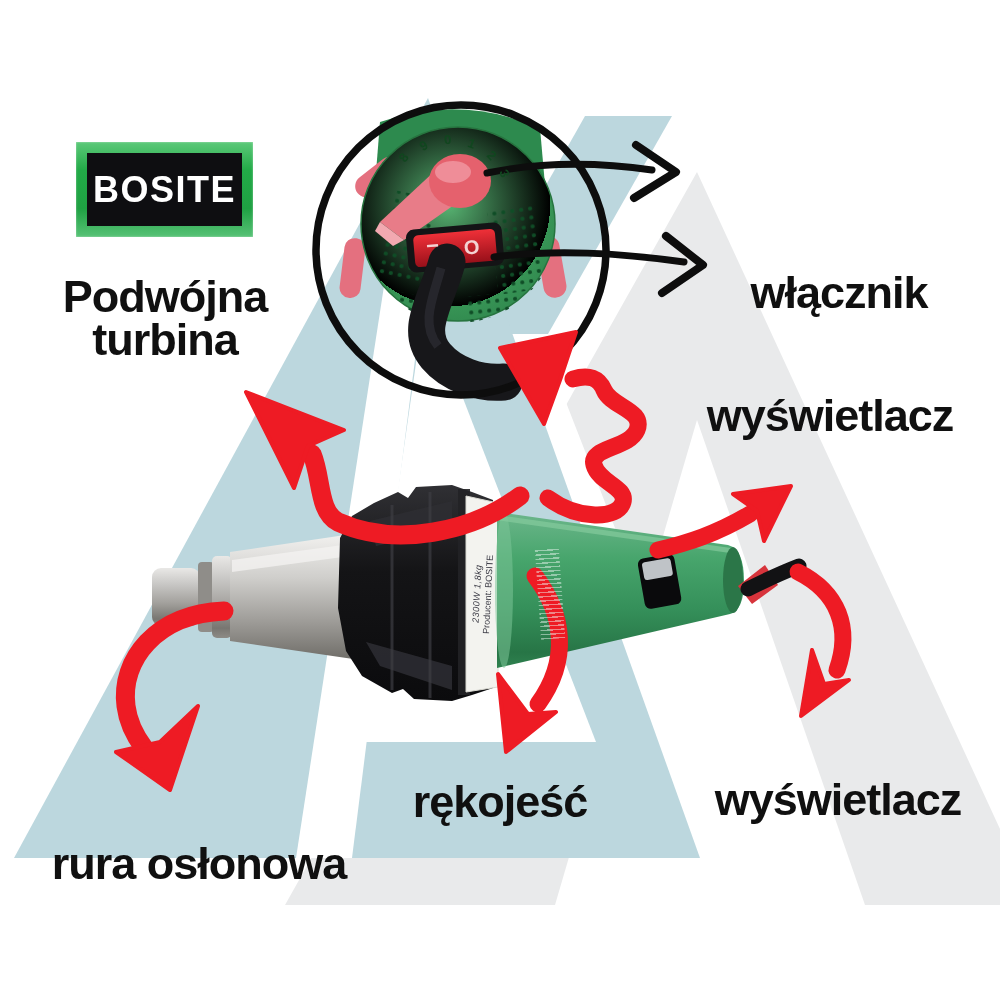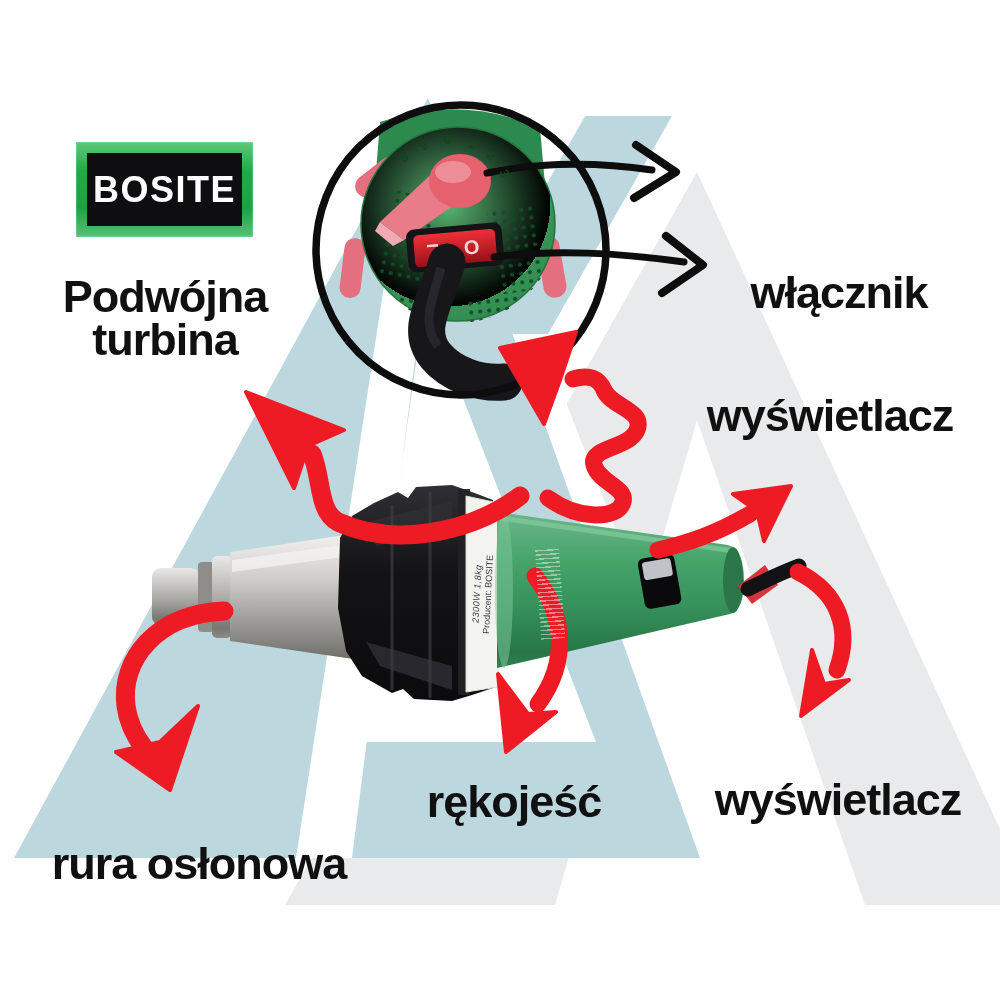--- a/index.html
+++ b/index.html
@@ -206,21 +206,21 @@
   <div class="lbl" style="left:839px;top:293px;">
     <div>włącznik</div>
   </div>
   <div class="lbl" style="left:165px;top:319px;">
     <div>Podwójna</div>
     <div>turbina</div>
   </div>
   <div class="lbl" style="left:830px;top:416px;">
     <div>wyświetlacz</div>
   </div>
-  <div class="lbl" style="left:514px;top:802px;">
+  <div class="lbl" style="left:500px;top:802px;">
     <div>rękojeść</div>
   </div>
   <div class="lbl" style="left:838px;top:800px;">
     <div>wyświetlacz</div>
   </div>
   <div class="lbl" style="left:199px;top:864px;">
     <div>rura osłonowa</div>
   </div>
 
   <span class="dialnum" style="left:400px;top:150px;transform:rotate(-55deg);">8</span>

